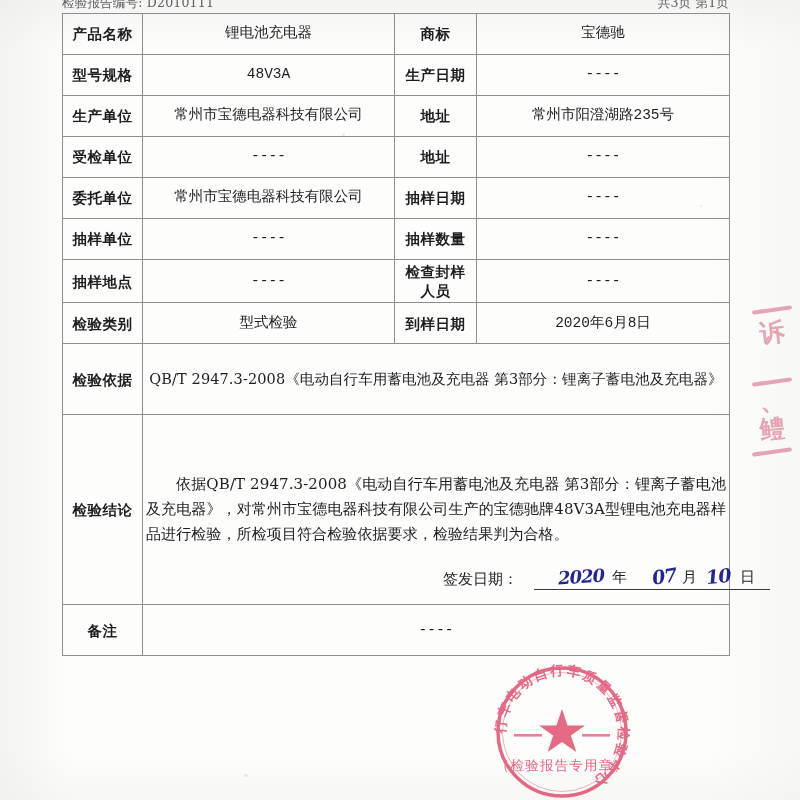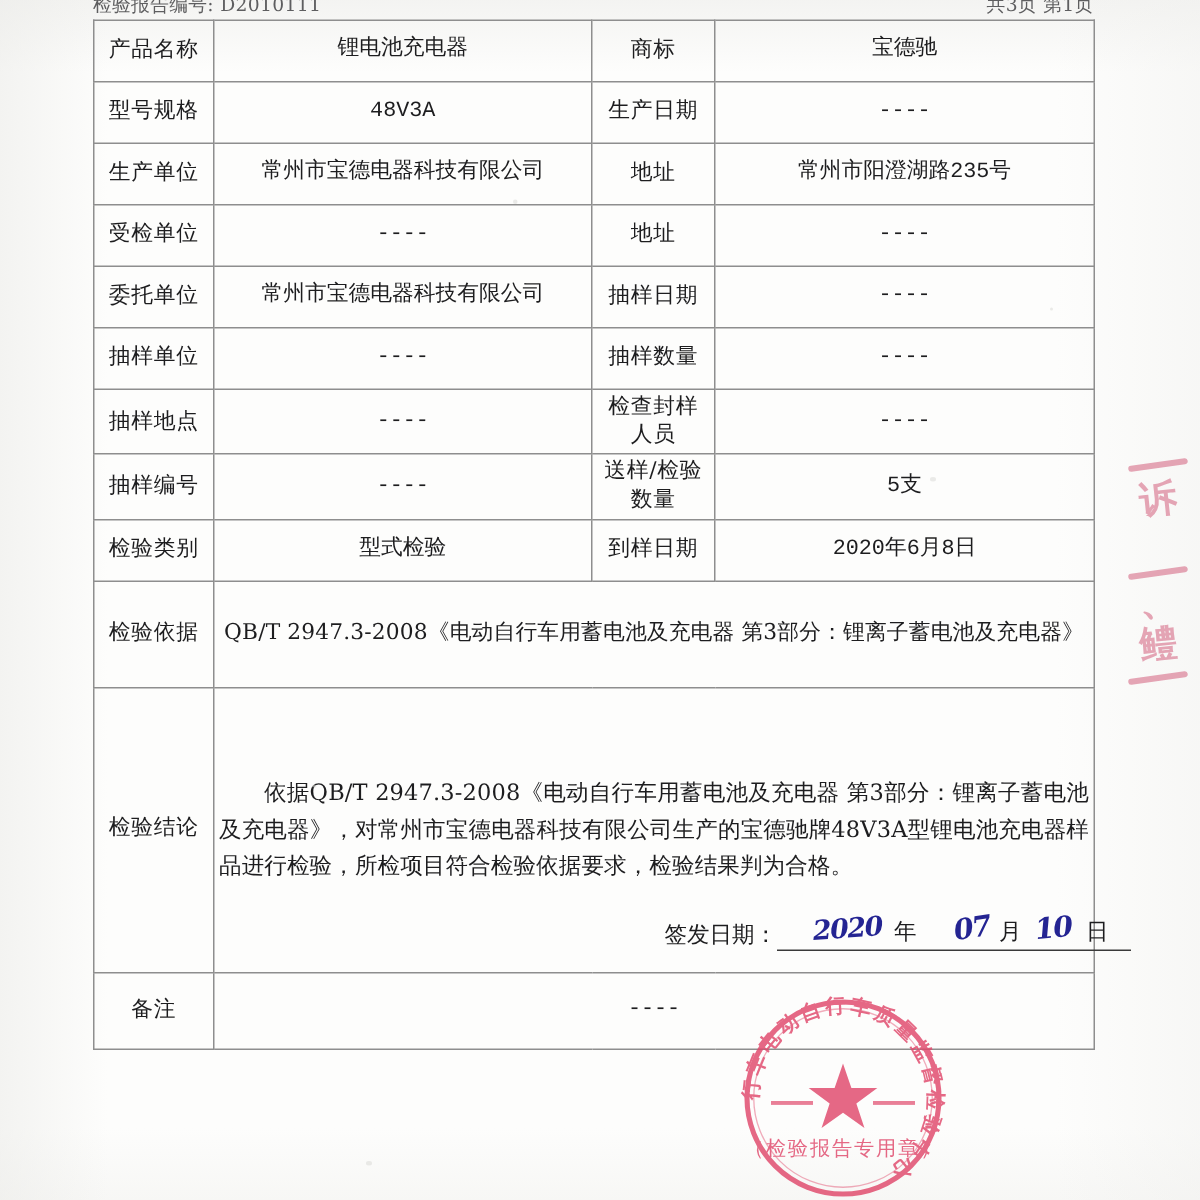--- a/index.html
+++ b/index.html
@@ -68,21 +68,21 @@
     font-size: 14.5px;
     line-height: 1.32;
     padding: 2px 3px;
     background: transparent;
   }
   col.c1 { width: 80px;  }
   col.c2 { width: 252px; }
   col.c3 { width: 82px;  }
   col.c4 { width: 253px; }
 
-  td.label   { font-size: 15px; letter-spacing: .5px; }
+  td.label   { font-size: 15px; letter-spacing: .5px; font-weight: bold; }
   td.value   { font-size: 14.5px; font-family: Liberation Mono, monospace; }
   .r40 > td  { height: 36px; }
 
   
   .h-basis   > td { height: 66px; }
   .h-items   > td { height: 58px; }
   .h-concl   > td { height: 185px; }
   .h-remark  > td { height: 46px; }
 
   td.basis-text {
@@ -106,21 +106,21 @@
   
   .sign-row {
     position: absolute;
     left: 300px;
     bottom: 14px;
     display: flex;
     align-items: flex-end;
     font-size: 15px;
     white-space: nowrap;
   }
-  .sign-label { margin-right: 0; }
+  .sign-label { margin-right: 16px; }
   .sign-fill {
     position: relative;
     display: inline-block;
     border-bottom: 1px solid #3a3a3a;
     min-width: 236px;
     height: 20px;
   }
   .sign-units {
     position: absolute;
     left: 0; top: -1px;
@@ -254,26 +254,20 @@
           <td class="label">抽样单位</td>
           <td class="value">----</td>
           <td class="label">抽样数量</td>
           <td class="value">----</td>
         </tr>
         <tr class="r40">
           <td class="label">抽样地点</td>
           <td class="value">----</td>
           <td class="label">检查封样<br>人员</td>
           <td class="value">----</td>
-        </tr>
-        <tr class="r40">
-          <td class="label">抽样编号</td>
-          <td class="value">----</td>
-          <td class="label">送样/检验<br>数量</td>
-          <td class="value">5支</td>
         </tr>
         <tr class="r40">
           <td class="label">检验类别</td>
           <td class="value">型式检验</td>
           <td class="label">到样日期</td>
           <td class="value">2020年6月8日</td>
         </tr>
         <tr class="h-basis">
           <td class="label">检验依据</td>
           <td class="basis-text" colspan="3">QB/T 2947.3-2008《电动自行车用蓄电池及充电器  第3部分：锂离子蓄电池及充电器》</td>

